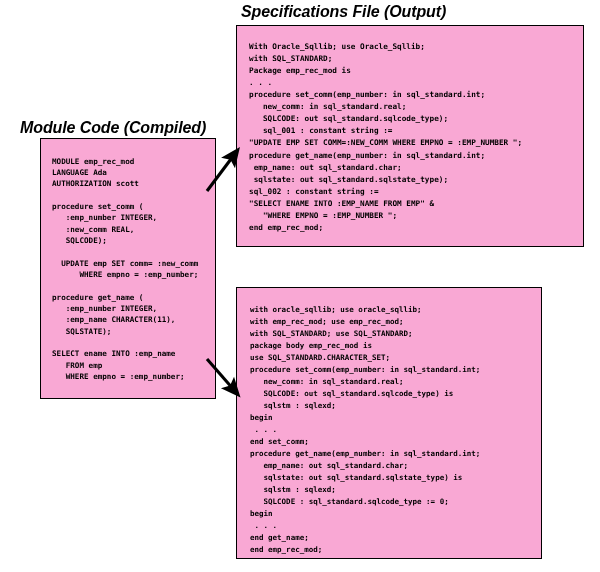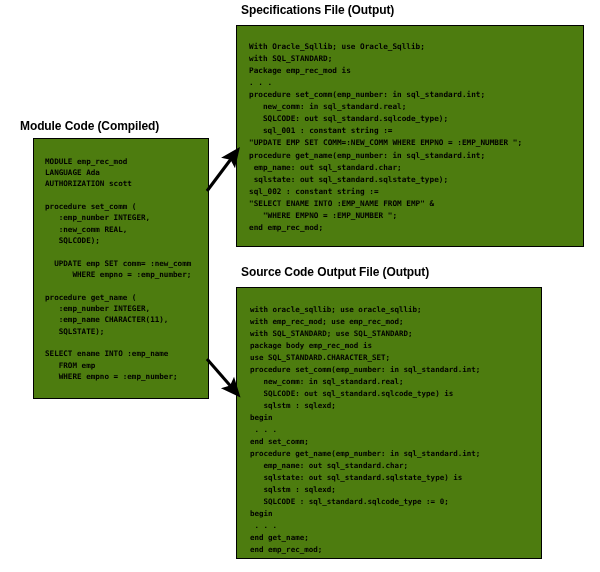--- a/index.html
+++ b/index.html
@@ -17,41 +17,42 @@
   .stage {
     position: absolute;
     left: 0; top: 0;
     width: 600px;
     height: 572px;
   }
   .panel-title {
     position: absolute;
     font-family: "Liberation Sans", sans-serif;
     font-weight: bold;
-    font-size: 12px;
+    font-size: 16px;
     color: #000000;
     letter-spacing: -0.1px;
     white-space: nowrap;
+    font-style: italic;
   }
   .code-box {
     position: absolute;
     border: 1.6px solid #000000;
-    background: #4d7c0f;
+    background: #f9a8d4;
     box-sizing: border-box;
     overflow: hidden;
   }
   .code-body {
     font-family: "DejaVu Sans Mono", "Liberation Mono", monospace;
     font-weight: bold;
     color: #000000;
     white-space: pre;
   }
   
   #module-box {
-    left: 33px; top: 138px;
+    left: 40px; top: 138px;
     width: 176px; height: 261px;
   }
   #module-box .code-body {
     position: absolute;
     left: 11px; top: 9px;
     font-size: 7.6px;
     line-height: 11.35px;
   }
   #module-title { left: 20px; top: 119px; }
 
@@ -130,21 +131,20 @@
 "UPDATE EMP SET COMM=:NEW_COMM WHERE EMPNO = :EMP_NUMBER ";
 procedure get_name(emp_number: in sql_standard.int;
  emp_name: out sql_standard.char;
  sqlstate: out sql_standard.sqlstate_type);
 sql_002 : constant string :=
 "SELECT ENAME INTO :EMP_NAME FROM EMP" &amp;
    "WHERE EMPNO = :EMP_NUMBER ";
 end emp_rec_mod;</pre>
   </div>
 
-  <div class="panel-title" id="source-title">Source Code Output File (Output)</div>
   <div class="code-box" id="source-box">
     <pre class="code-body">with oracle_sqllib; use oracle_sqllib;
 with emp_rec_mod; use emp_rec_mod;
 with SQL_STANDARD; use SQL_STANDARD;
 package body emp_rec_mod is
 use SQL_STANDARD.CHARACTER_SET;
 procedure set_comm(emp_number: in sql_standard.int;
    new_comm: in sql_standard.real;
    SQLCODE: out sql_standard.sqlcode_type) is
    sqlstm : sqlexd;

